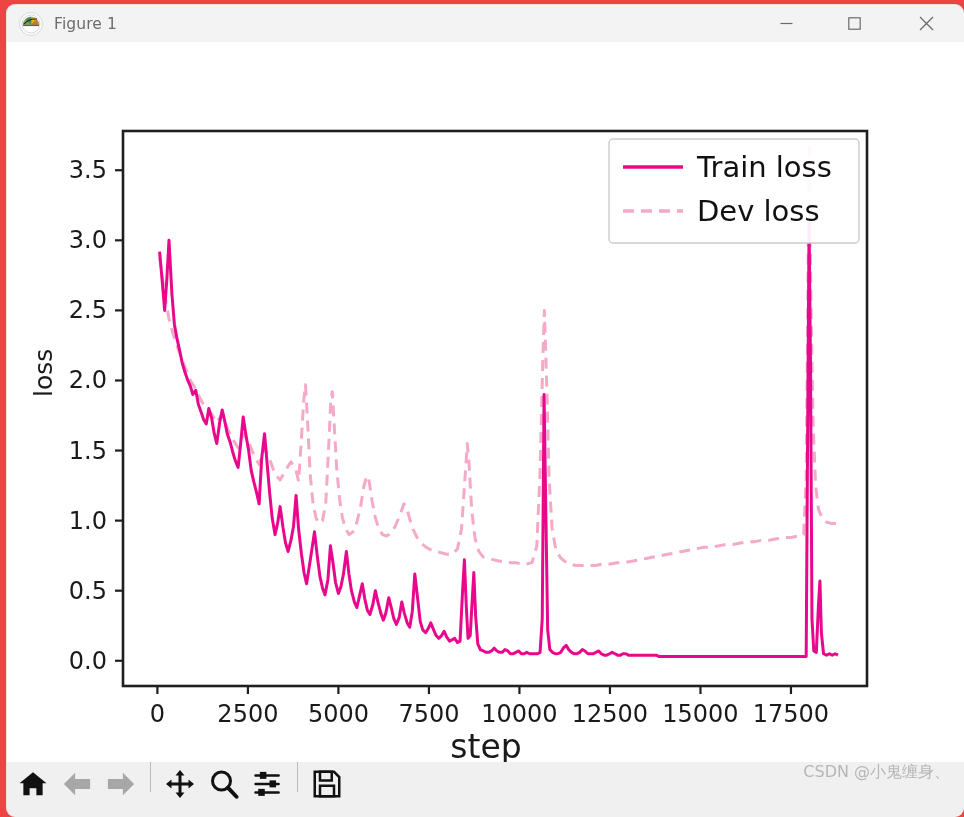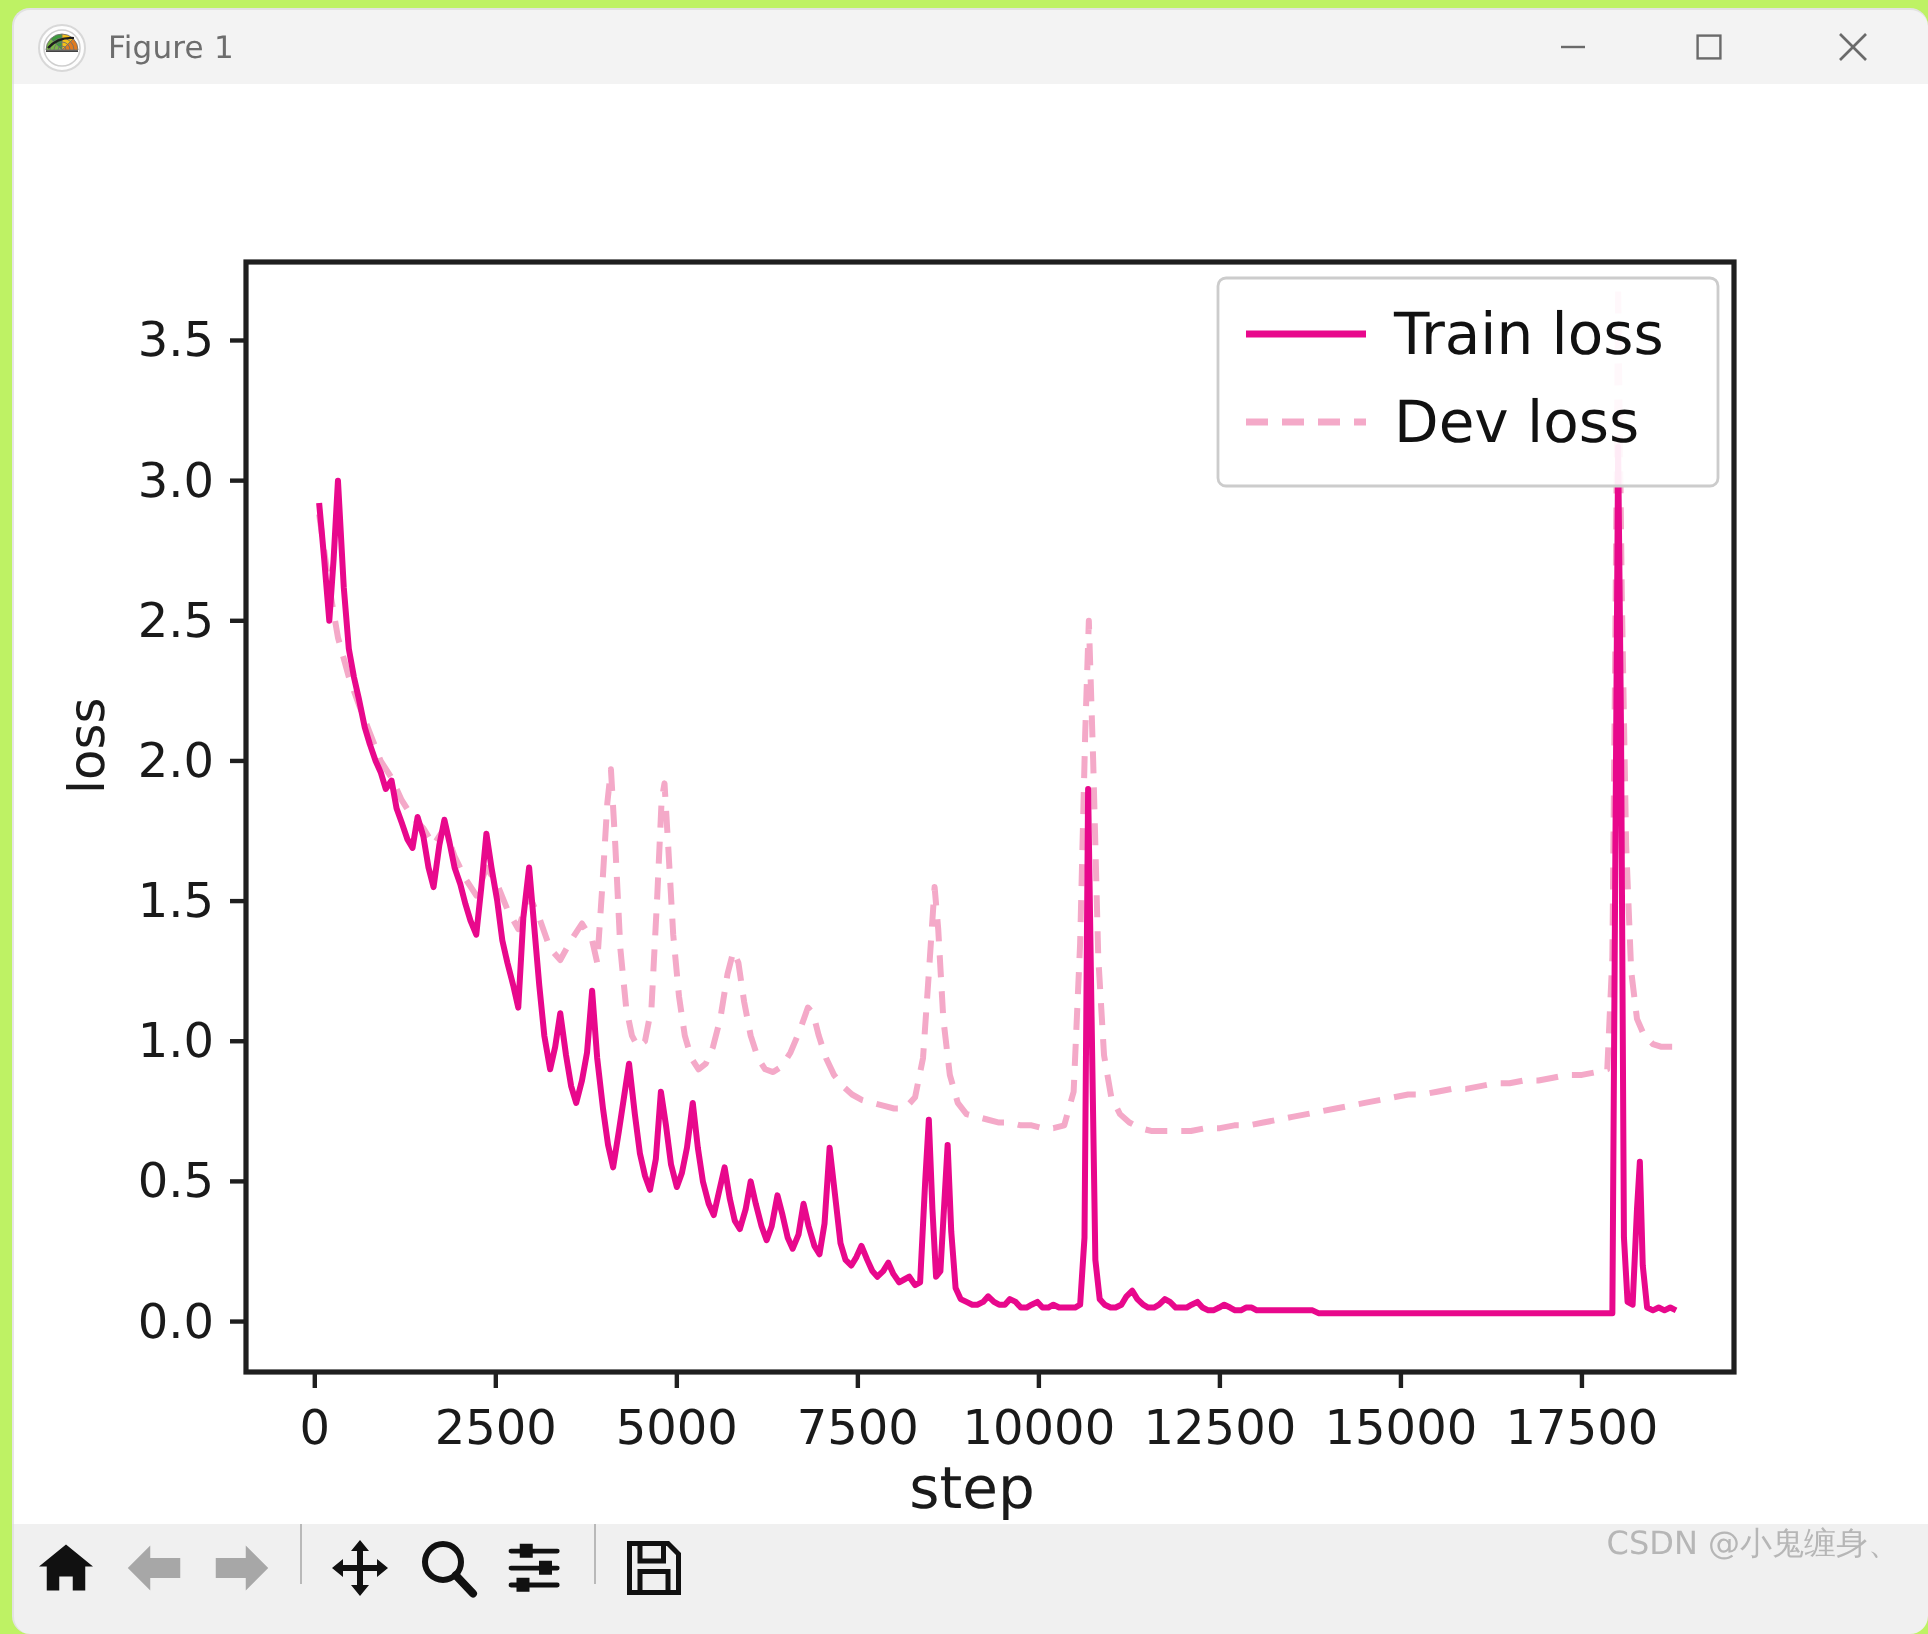--- a/index.html
+++ b/index.html
@@ -12,21 +12,21 @@
     height: 817px;
     font-family: "DejaVu Sans", "Liberation Sans", sans-serif;
     overflow: hidden;
   }
 
   #window {
     position: absolute;
     left: 0; top: 0;
     width: 964px;
     height: 817px;
-    background: #bef264;
+    background: #ef4444;
     box-sizing: border-box;
   }
 
   
   #titlebar {
     position: absolute;
     left: 6px; top: 4px;
     width: 958px;
     height: 38px;
     background: #f3f3f3;
@@ -85,21 +85,21 @@
   .axlabel {
     position: absolute;
     color: #1a1a1a;
     font-family: "DejaVu Sans", "Liberation Sans", sans-serif;
     white-space: nowrap;
   }
   #xlabel {
     left: 0; top: 685px;
     width: 958px;
     text-align: center;
-    font-size: 29px;
+    font-size: 33px;
   }
   #ylabel {
     left: 22px; top: 355px;
     font-size: 25px;
     transform: rotate(-90deg);
     transform-origin: left top;
   }
 
   
   #toolbar {

